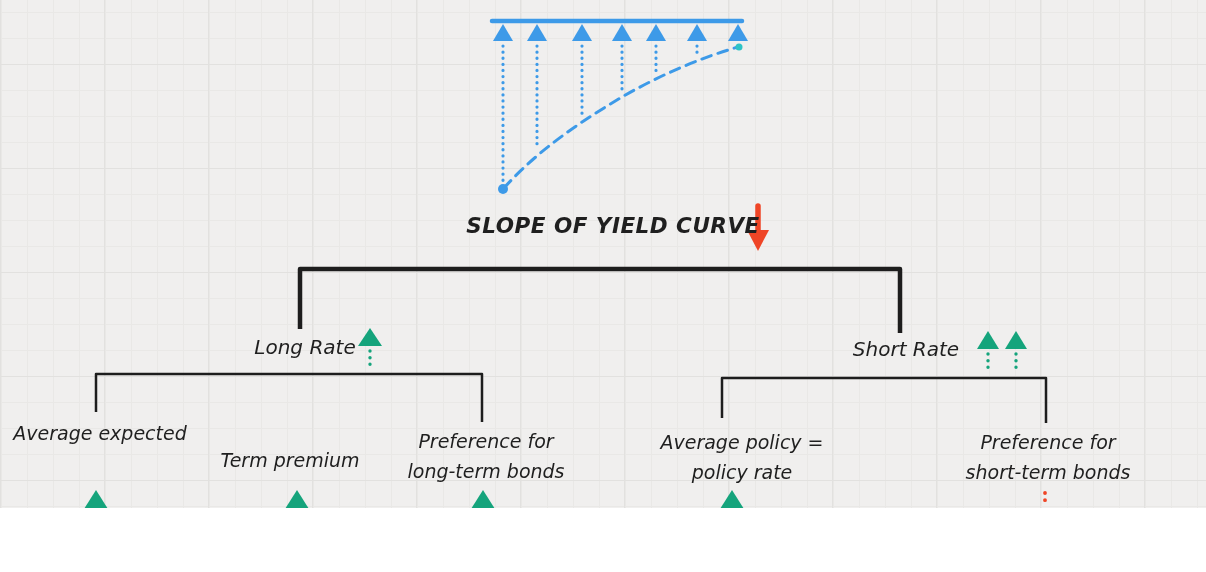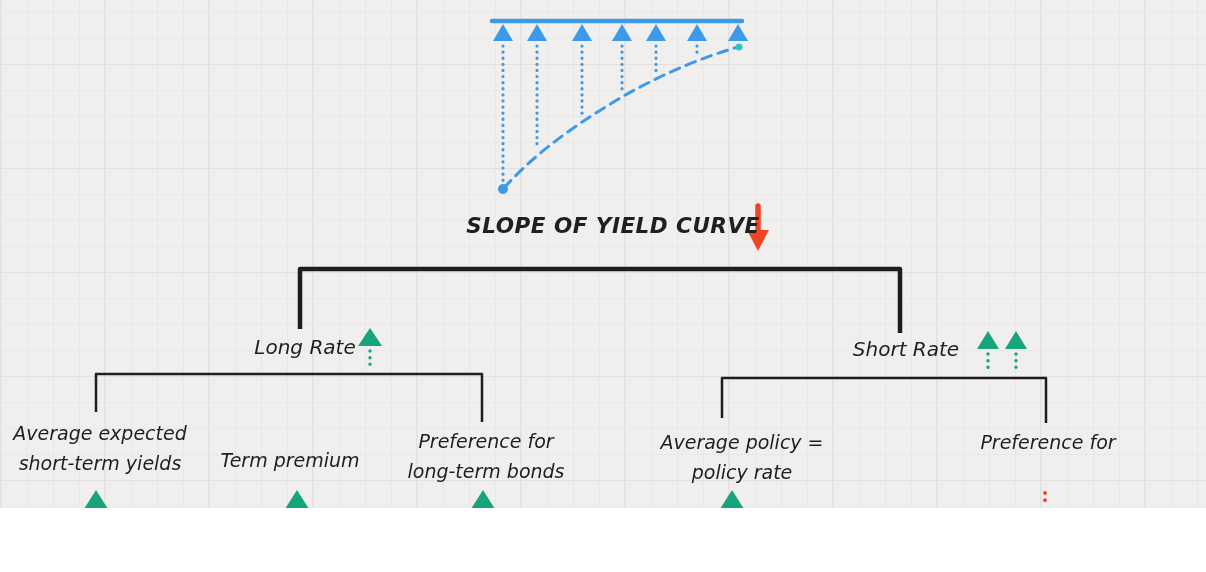--- a/index.html
+++ b/index.html
@@ -113,32 +113,32 @@
   </svg>
 
   <div class="label title-label" style="left:613px;top:211px;">SLOPE OF YIELD CURVE</div>
 
   <div class="label node-label" style="left:305px;top:332px;">Long Rate</div>
 
   <div class="label node-label" style="left:906px;top:334px;">Short Rate</div>
 
   <div class="label" style="left:100px;top:418px;">
     <span>Average expected</span>
-    <span>short-term yields</span>
   </div>
 
   <div class="label" style="left:290px;top:445px;">Term premium</div>
 
   <div class="label" style="left:486px;top:426px;">
     <span>Preference for</span>
     <span>long-term bonds</span>
   </div>
 
   <div class="label" style="left:742px;top:427px;">
     <span>Average policy =</span>
     <span>policy rate</span>
   </div>
 
   <div class="label" style="left:1048px;top:427px;">
     <span>Preference for</span>
+    <span>short-term bonds</span>
   </div>
 
 </div>
 
 </body></html>

